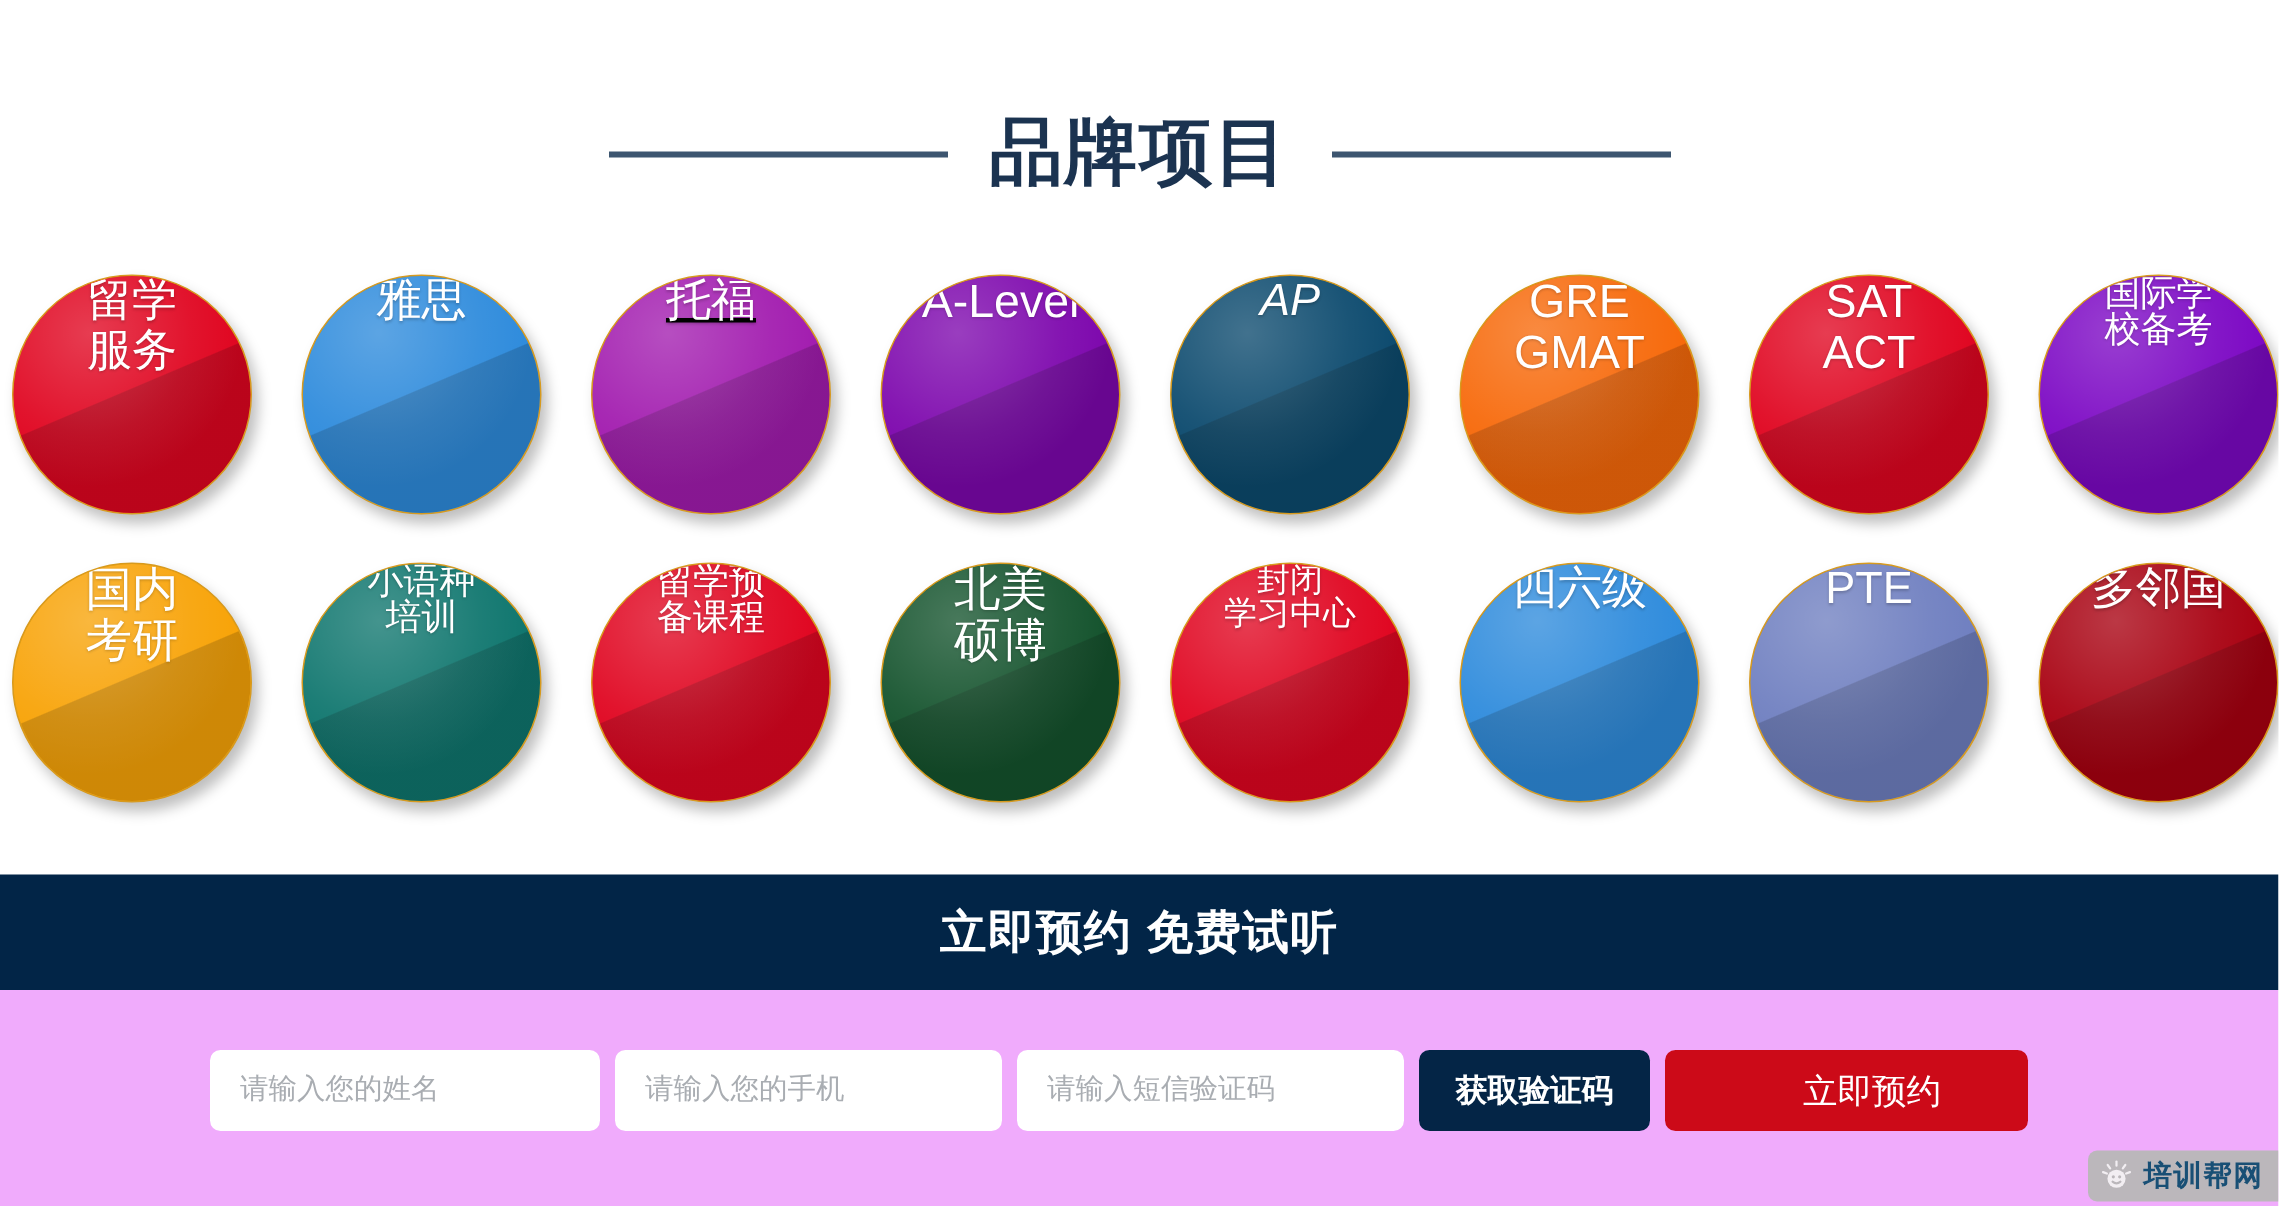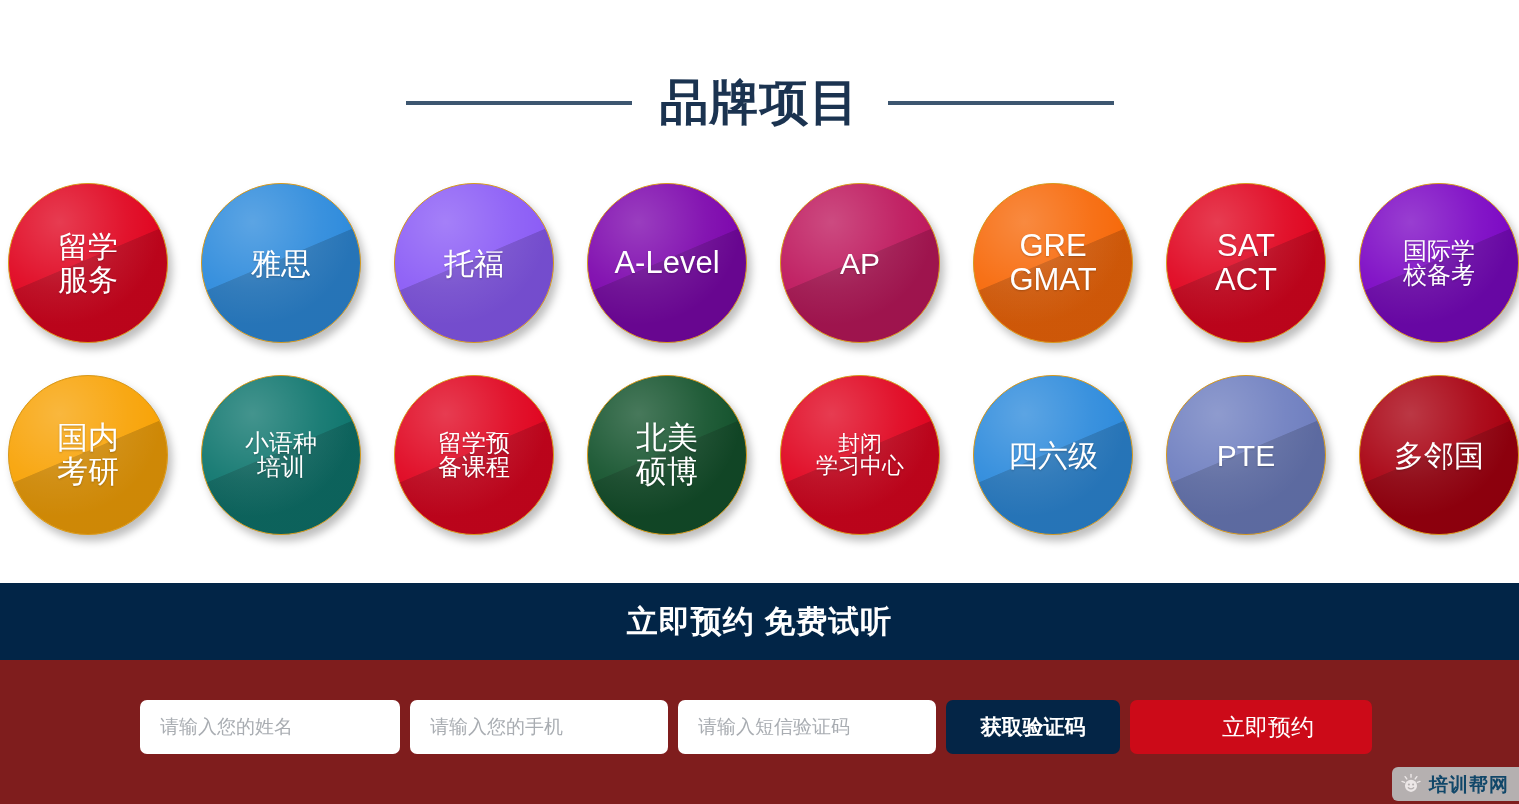--- a/index.html
+++ b/index.html
@@ -29,21 +29,21 @@
     position:absolute; top:183px; left:8px;
     width:1503px;
   }
   .row{ display:flex; gap:33px; }
   .row + .row{ margin-top:32px; }
 
   .bubble{
     width:160px; height:160px; flex:0 0 160px;
     border-radius:50%;
     position:relative;
-    display:flex; align-items:center; justify-content:center;
+    display:flex; justify-content:center;
     border:1.5px solid #d79a1e;
     box-shadow:4px 6px 9px rgba(0,0,0,0.26);
     overflow:hidden;
     cursor:pointer;
   }
   
   .bubble::before{
     content:""; position:absolute; inset:0; border-radius:50%;
     background:linear-gradient(157deg,
         rgba(255,255,255,0) 0%,
@@ -77,21 +77,21 @@
     background:#022547;
     display:flex; align-items:center; justify-content:center;
   }
   .cta-banner-text{
     color:#ffffff; font-size:31px; font-weight:bold; letter-spacing:1px;
   }
 
   
   .form-strip{
     position:absolute; top:660px; left:0; width:1519px; height:144px;
-    background:#7f1d1d;
+    background:#f0abfc;
   }
   .form-inner{
     position:absolute; top:40px; left:140px;
     display:flex; align-items:center; gap:10px;
   }
   .field{
     height:54px; border:none; border-radius:7px;
     background:#ffffff; color:#444;
     font-family:"Liberation Sans","DejaVu Sans",sans-serif;
     font-size:19px; padding:0 20px; outline:none;
@@ -100,21 +100,21 @@
   .field.w-name{ width:260px; }
   .field.w-phone{ width:258px; }
   .field.w-code{ width:258px; }
 
   .btn{
     height:54px; border:none; border-radius:7px;
     font-family:"Liberation Sans","DejaVu Sans",sans-serif;
     font-size:21px; color:#ffffff; cursor:pointer;
     white-space:nowrap;
   }
-  .btn-getcode{ width:174px; background:#042546; font-weight:bold; }
+  .btn-getcode{ width:154px; background:#042546; font-weight:bold; }
   .btn-submit{ width:242px; background:#cc0a18; font-weight:normal; font-size:23px;padding-left:40px; }
 
   
   .watermark{
     position:absolute; right:0px; bottom:3px;
     height:34px; padding:0 10px 0 8px;
     background:#b8b8b8; border-radius:6px 0 0 6px;
     display:flex; align-items:center; gap:7px;
     opacity:0.95;
   }
@@ -135,27 +135,27 @@
 
 <div class="grid">
   <div class="row">
     <div class="bubble" style="background-color: rgb(224, 5, 32);">
       <span class="bubble-label sz-lg">留学
 服务</span>
     </div>
     <div class="bubble" style="background-color: rgb(46, 139, 220);">
       <span class="bubble-label sz-lg">雅思</span>
     </div>
-    <div class="bubble" style="background-color: #8b5cf6;">
+    <div class="bubble" style="background-color: #a21caf; text-decoration: underline;">
       <span class="bubble-label sz-lg">托福</span>
     </div>
     <div class="bubble" style="background-color: rgb(125, 7, 173);">
       <span class="bubble-label">A-Level</span>
     </div>
-    <div class="bubble" style="background-color: #be185d;">
+    <div class="bubble" style="background-color: #0c4a6e; font-style: italic;">
       <span class="bubble-label sz-lg">AP</span>
     </div>
     <div class="bubble" style="background-color: rgb(247, 105, 10);">
       <span class="bubble-label">GRE
 GMAT</span>
     </div>
     <div class="bubble" style="background-color: rgb(224, 5, 32);">
       <span class="bubble-label">SAT
 ACT</span>
     </div>

